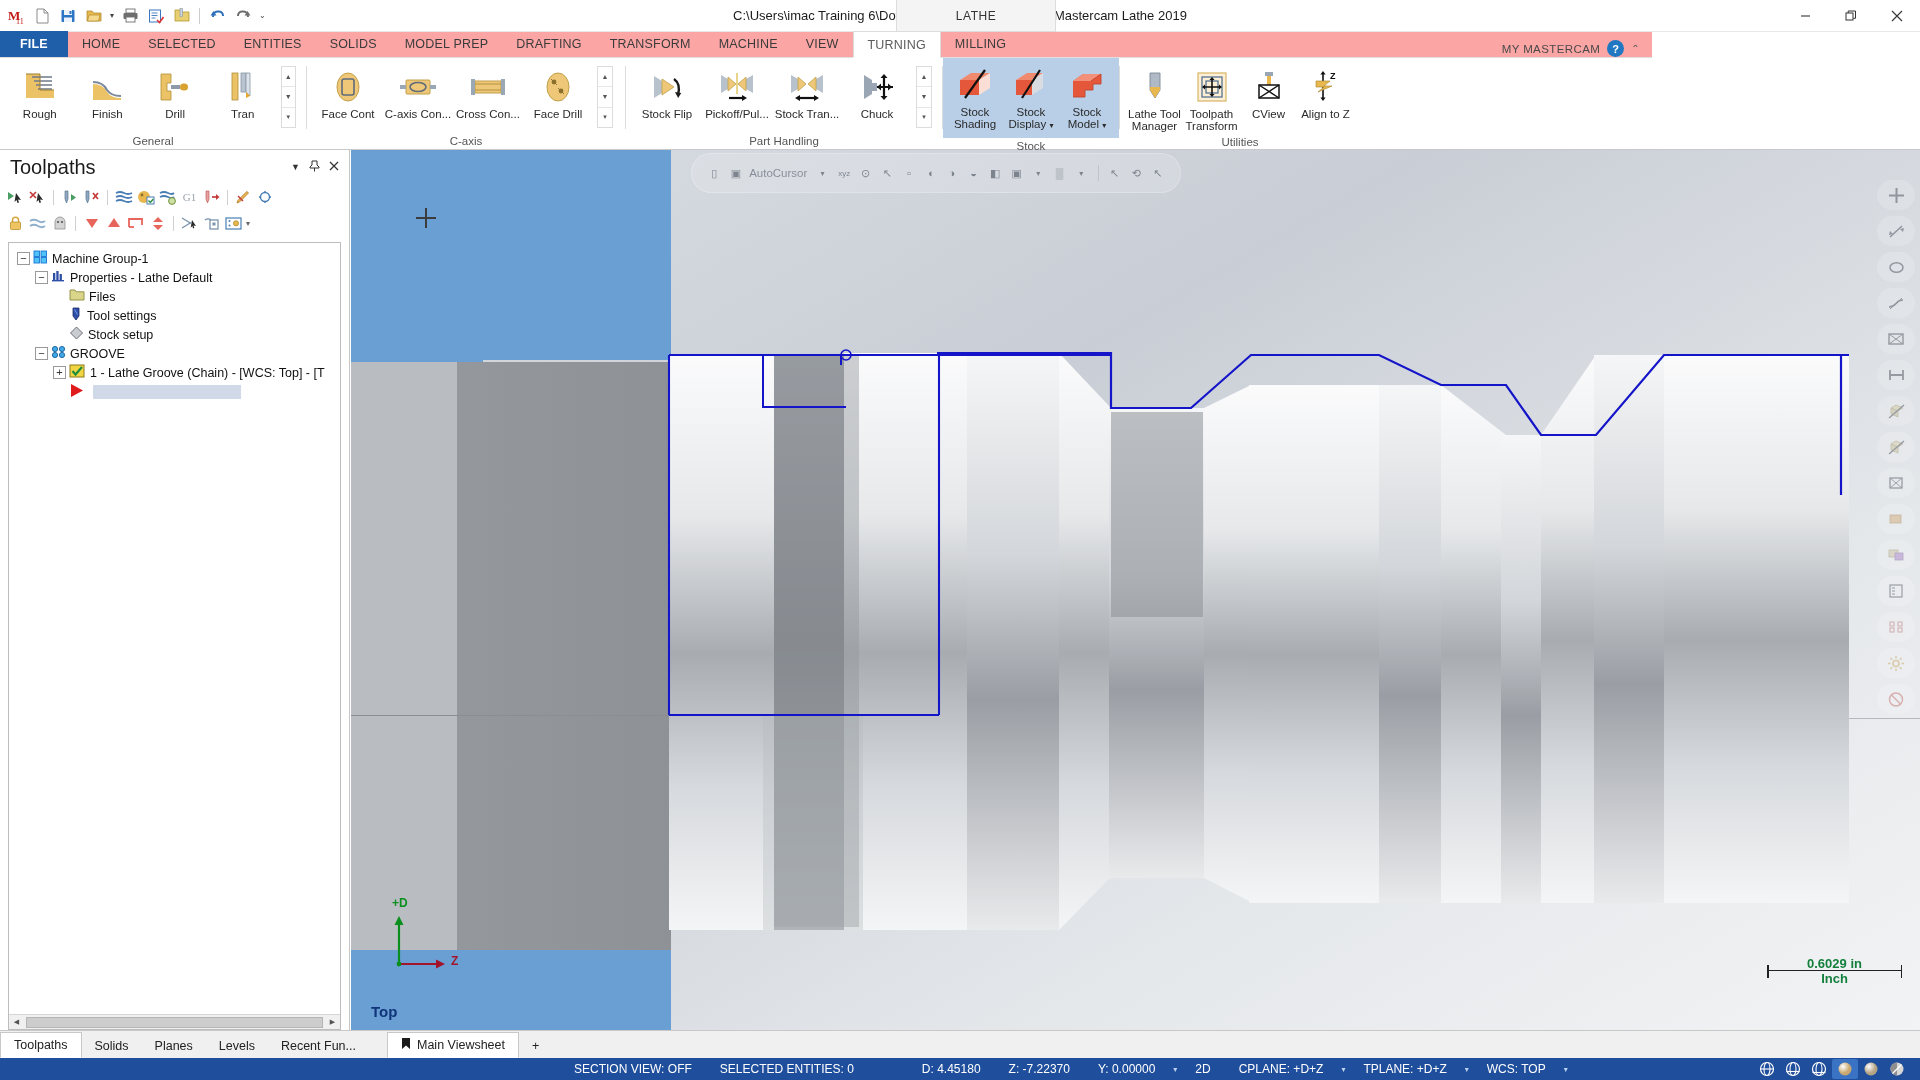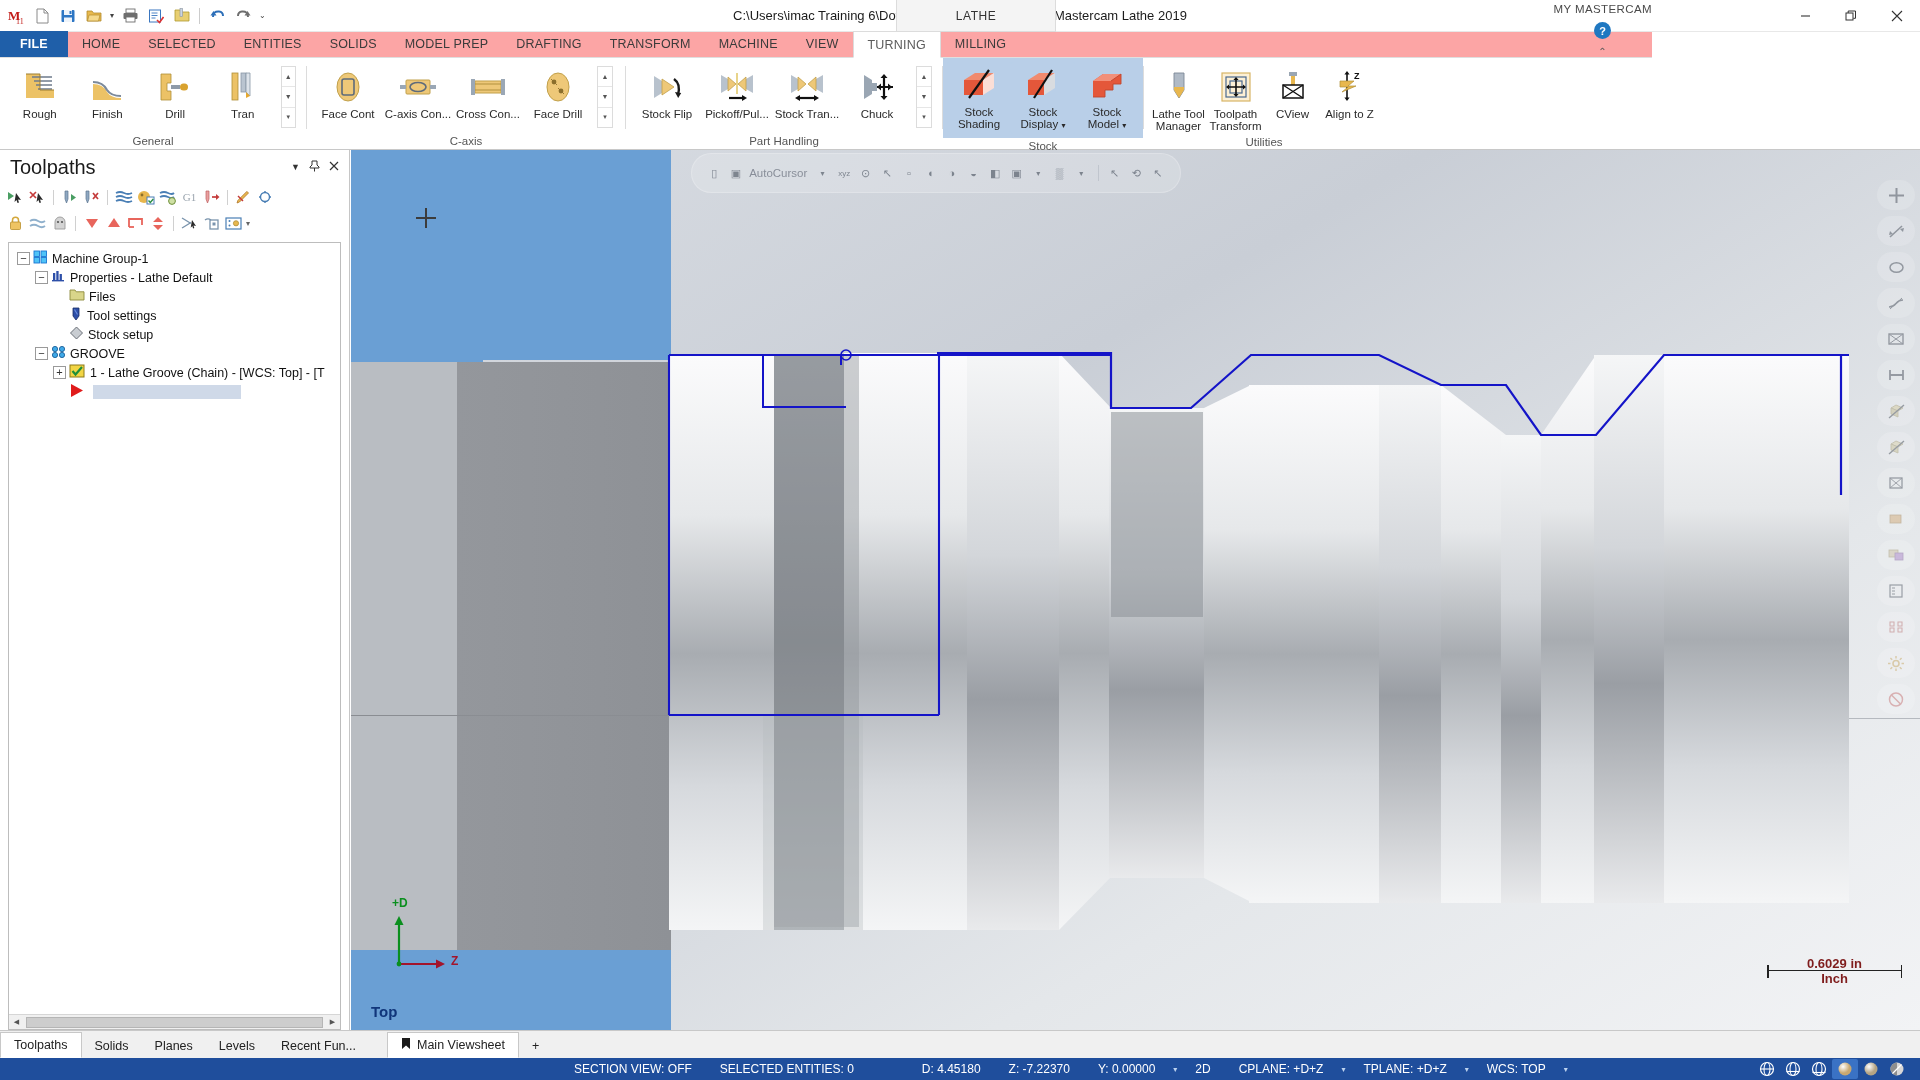--- a/index.html
+++ b/index.html
@@ -54,21 +54,21 @@
     font-size:12.5px; color:#3b3b3b; cursor:pointer; letter-spacing:0.2px;
   }
   .rtab.file { background:#1f5fa9; color:#fff; font-weight:600; padding:0 20px; }
   .rtab.active {
     background:#ffffff; color:#5b5b5b;
     border-left:1px solid #dcdcdc; border-right:1px solid #dcdcdc; border-top:1px solid #dcdcdc;
     border-bottom:1px solid #ffffff; margin-bottom:-1px; height:27px;
   }
   .my-mc {
     margin-left:auto; display:flex; align-items:center; gap:7px;
-    font-size:11.5px; color:#4a4a4a; letter-spacing:0.4px;flex-direction:column;
+    padding-right:12px; font-size:11.5px; color:#4a4a4a; letter-spacing:0.4px;
   }
   .help-circ {
     width:17px; height:17px; border-radius:50%;
     background:#1f78c1; color:#fff; font-size:11px; font-weight:bold;
     display:flex; align-items:center; justify-content:center; cursor:pointer;
   }
   .chev-up { font-size:10px; color:#555; cursor:pointer; }
 
   
   .ribbon {
@@ -189,21 +189,21 @@
   
   .gnomon { position:absolute; left:38px; bottom:58px; width:80px; height:70px; }
   .gn-label { position:absolute; font-size:12px; font-weight:bold; }
   .view-name {
     position:absolute; left:20px; bottom:10px; font-size:15px;
     color:#10357a; font-weight:600;
   }
 
   .scale-ind {
     position:absolute; right:18px; bottom:44px; width:135px; text-align:center;
-    color:#7f1d1d;
+    color:#15803d;
   }
   .scale-bar { position:relative; height:10px; border-top:1.5px solid #222; }
   .scale-bar:before, .scale-bar:after {
     content:""; position:absolute; top:-6px; width:1.5px; height:13px; background:#222;
   }
   .scale-bar:before { left:0; } .scale-bar:after { right:0; }
   .scale-t1 { font-size:13px; font-weight:bold; margin-bottom:-1px; }
   .scale-t2 { font-size:13px; font-weight:bold; margin-top:-2px; }
 
   .right-toolbar {
@@ -525,21 +525,21 @@
         <div class="gallery-scroll">
           <div class="gsbtn">▲</div>
           <div class="gsbtn">▼</div>
           <div class="gsbtn">▾</div>
         </div>
       </div>
       <div class="rgroup-label">Part Handling</div>
     </div>
     <div class="rgroup-sep"></div>
 
-    <div class="rgroup" style="width:200px">
+    <div class="rgroup" style="width:176px">
       <div class="rgroup-body sel-group-bg" style="padding:4px 4px 4px 4px;">
         <div class="rbtn sel">
           <div class="ic">
             <svg width="40" height="34" viewBox="0 0 40 34">
               <path d="M5 12 L16 5 L35 5 L24 12 Z" fill="#f08a6e"></path>
               <path d="M5 12 L24 12 L24 27 L5 27 Z" fill="#e4573a"></path>
               <path d="M24 12 L35 5 L35 20 L24 27 Z" fill="#fbded6"></path>
               <path d="M30 2 L10 30" stroke="#111" stroke-width="2.2"></path>
             </svg>
           </div>

